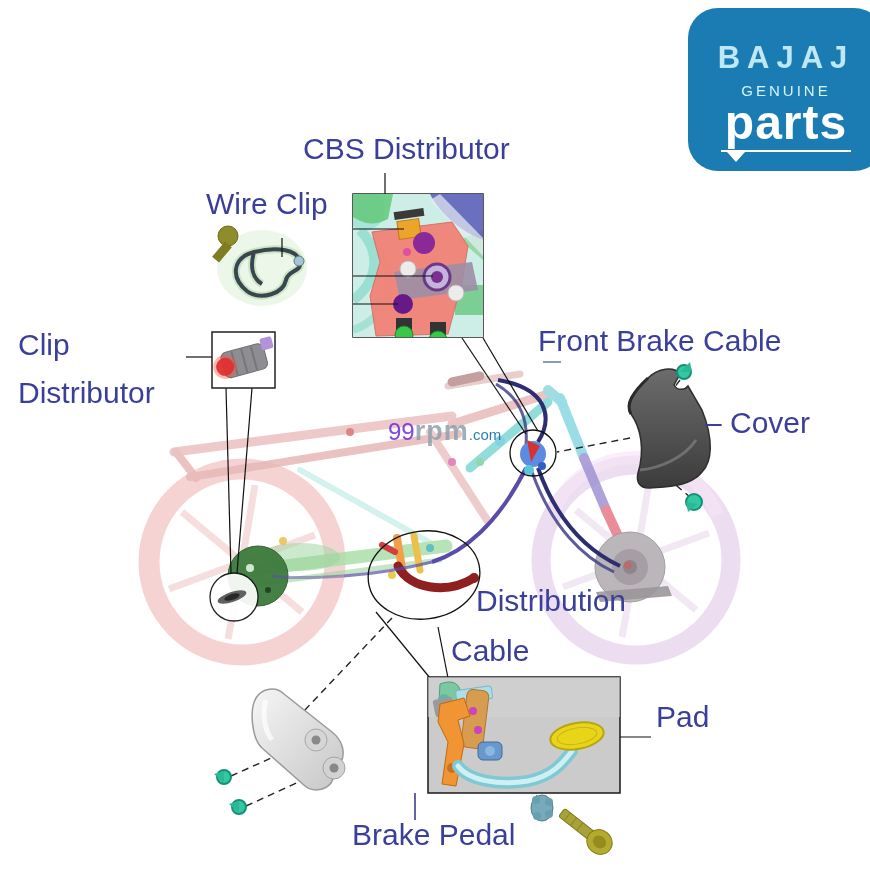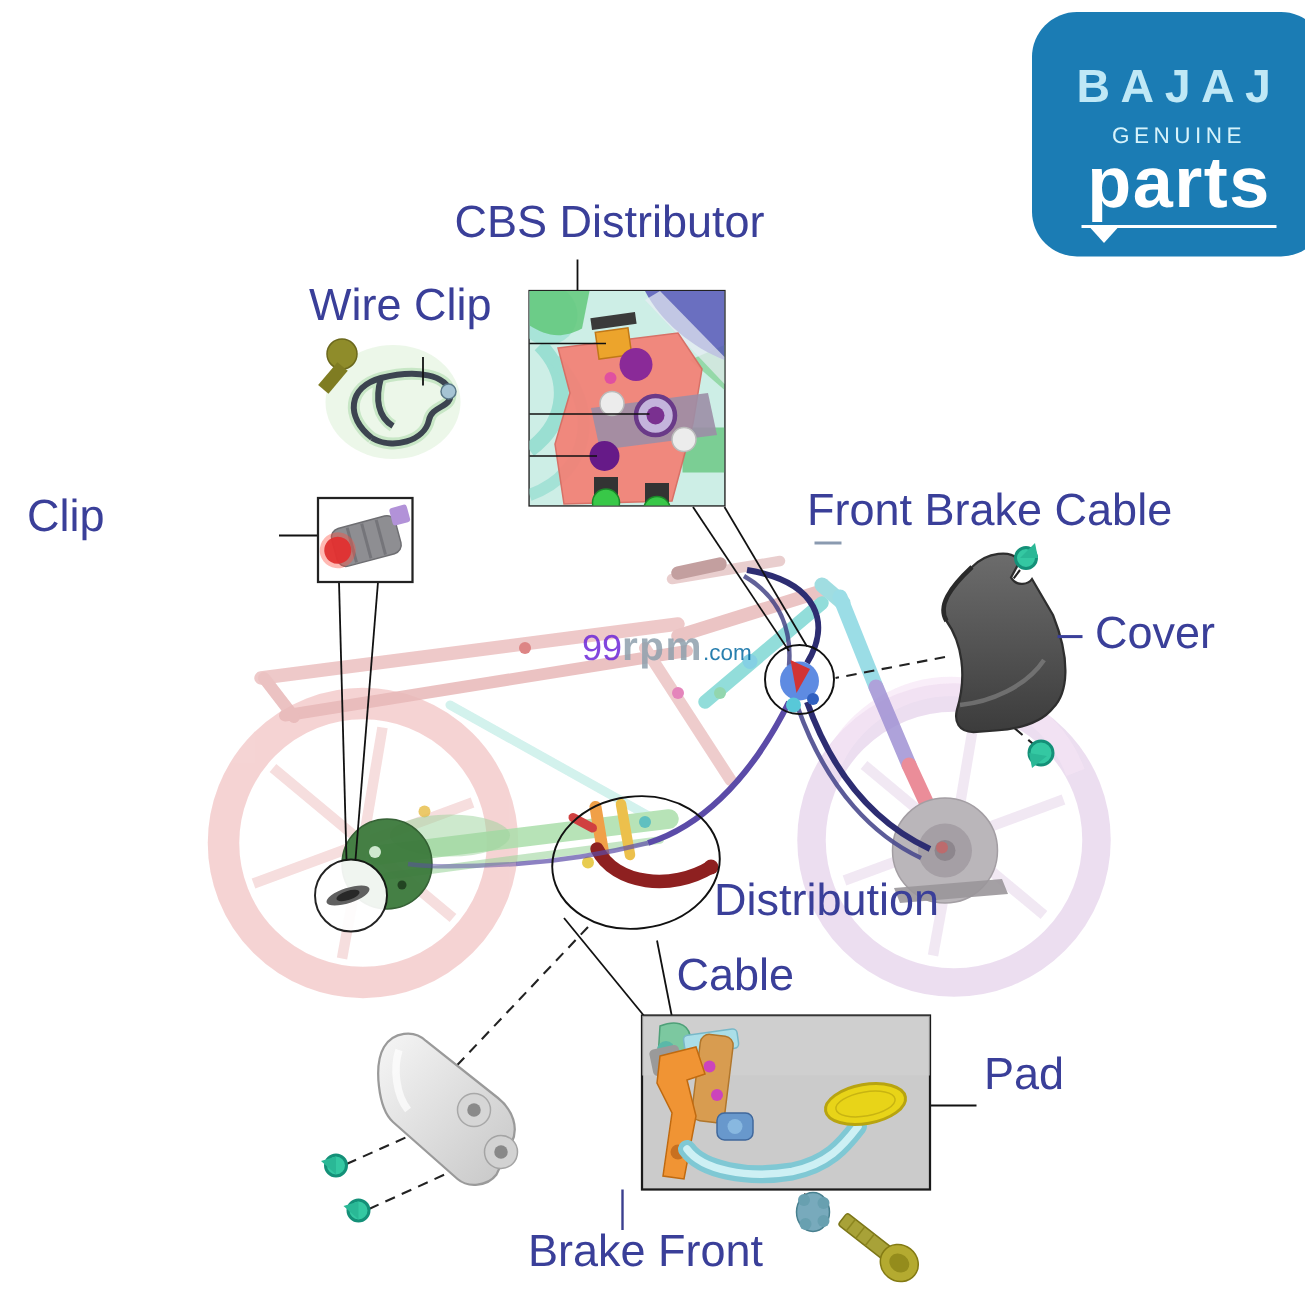--- a/index.html
+++ b/index.html
@@ -291,26 +291,27 @@
     <line x1="571" y1="822" x2="571" y2="832" stroke="#8c861f"></line>
     <line x1="579" y1="822" x2="579" y2="832" stroke="#8c861f"></line>
     <ellipse cx="604" cy="827" rx="13" ry="12" fill="#b4aa30" stroke="#837a14"></ellipse>
     <ellipse cx="604" cy="827" rx="7" ry="6" fill="#948c1c"></ellipse>
   </g>
 </svg>
 
 <div class="lbl" style="left:303px;top:132px">CBS Distributor</div>
 <div class="lbl" style="left:206px;top:187px">Wire Clip</div>
 <div class="lbl" style="left:18px;top:328px">Clip</div>
+<div class="lbl" style="left:18px;top:376px">Distributor</div>
 <div class="lbl" style="left:538px;top:324px">Front Brake Cable</div>
 <div class="lbl" style="left:705px;top:406px">– Cover</div>
 <div class="lbl" style="left:476px;top:584px">Distribution</div>
 <div class="lbl" style="left:451px;top:634px">Cable</div>
 <div class="lbl" style="left:656px;top:700px">Pad</div>
-<div class="lbl" style="left:352px;top:818px">Brake Front</div>
+<div class="lbl" style="left:352px;top:818px">Brake Pedal</div>
 
 <div class="watermark">
   <span class="w99">99</span><span class="wrpm">rpm</span><span class="wcom">.com</span>
 </div>
 
 <div class="logo">
   <div class="brand">BAJAJ</div>
   <div class="genuine">GENUINE</div>
   <div class="parts">parts</div>
   <div class="rule">

